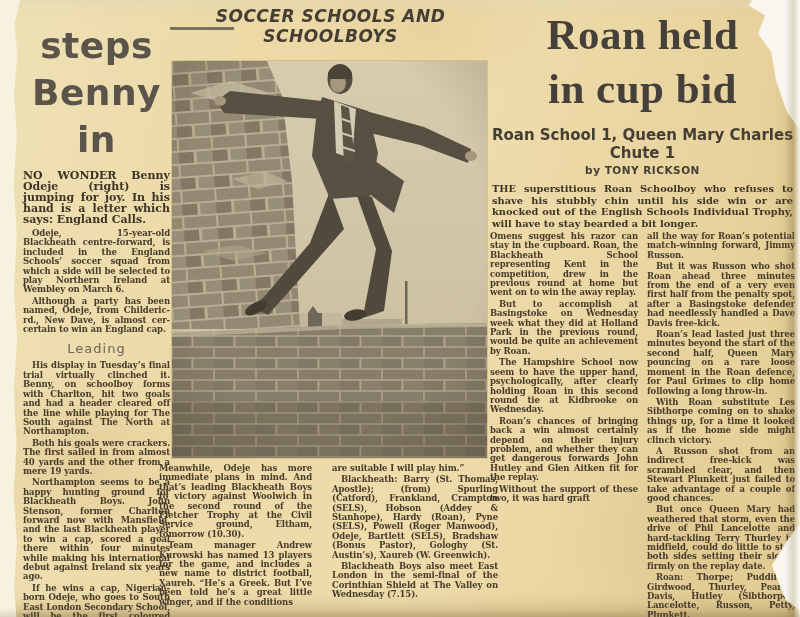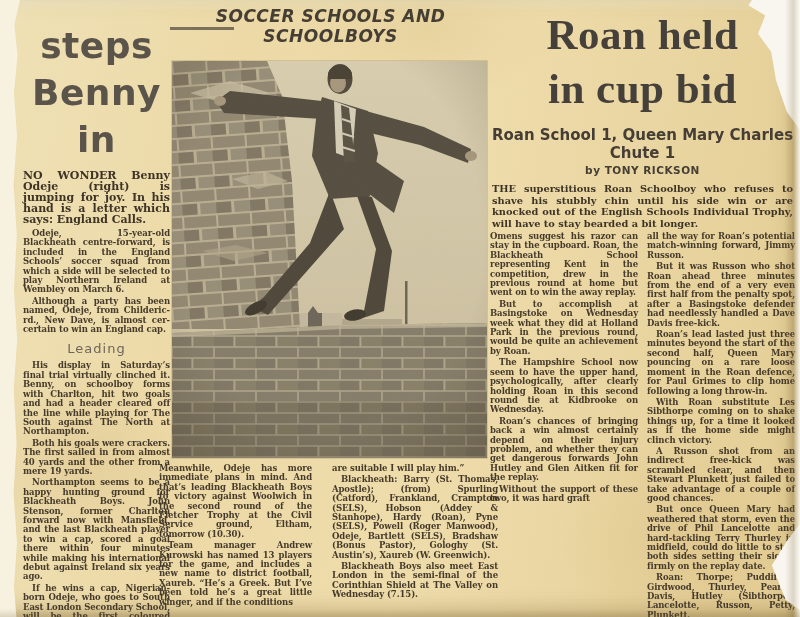--- a/index.html
+++ b/index.html
@@ -84,21 +84,21 @@
   <section class="benny">
     <h1>
       <span>steps</span>
       <span>Benny</span>
       <span>in</span>
     </h1>
     <p class="lead">NO WONDER Benny Odeje (right) is jumping for joy. In his hand is a letter which says: England Calls.</p>
     <p class="para">Odeje, 15-year-old Blackheath centre-forward, is included in the England Schools’ soccer squad from which a side will be selected to play Northern Ireland at Wembley on March 6.</p>
     <p class="para">Although a party has been named, Odeje, from Childeric-rd., New Dave, is almost cer-certain to win an England cap.</p>
     <h2 class="subhead">Leading</h2>
-    <p class="para">His display in Saturday’s final trial virtually clinched it. Benny, on schoolboy forms with Charlton, hit two goals and had a header cleared off the line while playing for The South against The North at Northampton.</p>
+    <p class="para">His display in Tuesday’s final trial virtually clinched it. Benny, on schoolboy forms with Charlton, hit two goals and had a header cleared off the line while playing for The South against The North at Northampton.</p>
     <p class="para">Both his goals were crackers. The first sailed in from almost 40 yards and the other from a mere 19 yards.</p>
     <p class="para">Northampton seems to be a happy hunting ground for Blackheath Boys. John Stenson, former Charlton forward now with Mansfield, and the last Blackheath player to win a cap, scored a goal there within four minutes while making his international debut against Ireland six years ago.</p>
     <p class="para">If he wins a cap, Nigerian-born Odeje, who goes to South East London Secondary School, will be the first coloured footballer to play for England schoolboys.</p>
   </section>
 
   <figure class="photo">
     <svg width="315" height="397" viewBox="0 0 315 397" xmlns="http://www.w3.org/2000/svg">
       <defs>
         <linearGradient id="skyGrad" x1="0" y1="0" x2="0" y2="1">
           <stop offset="0" stop-color="#d8cfb3"></stop>

